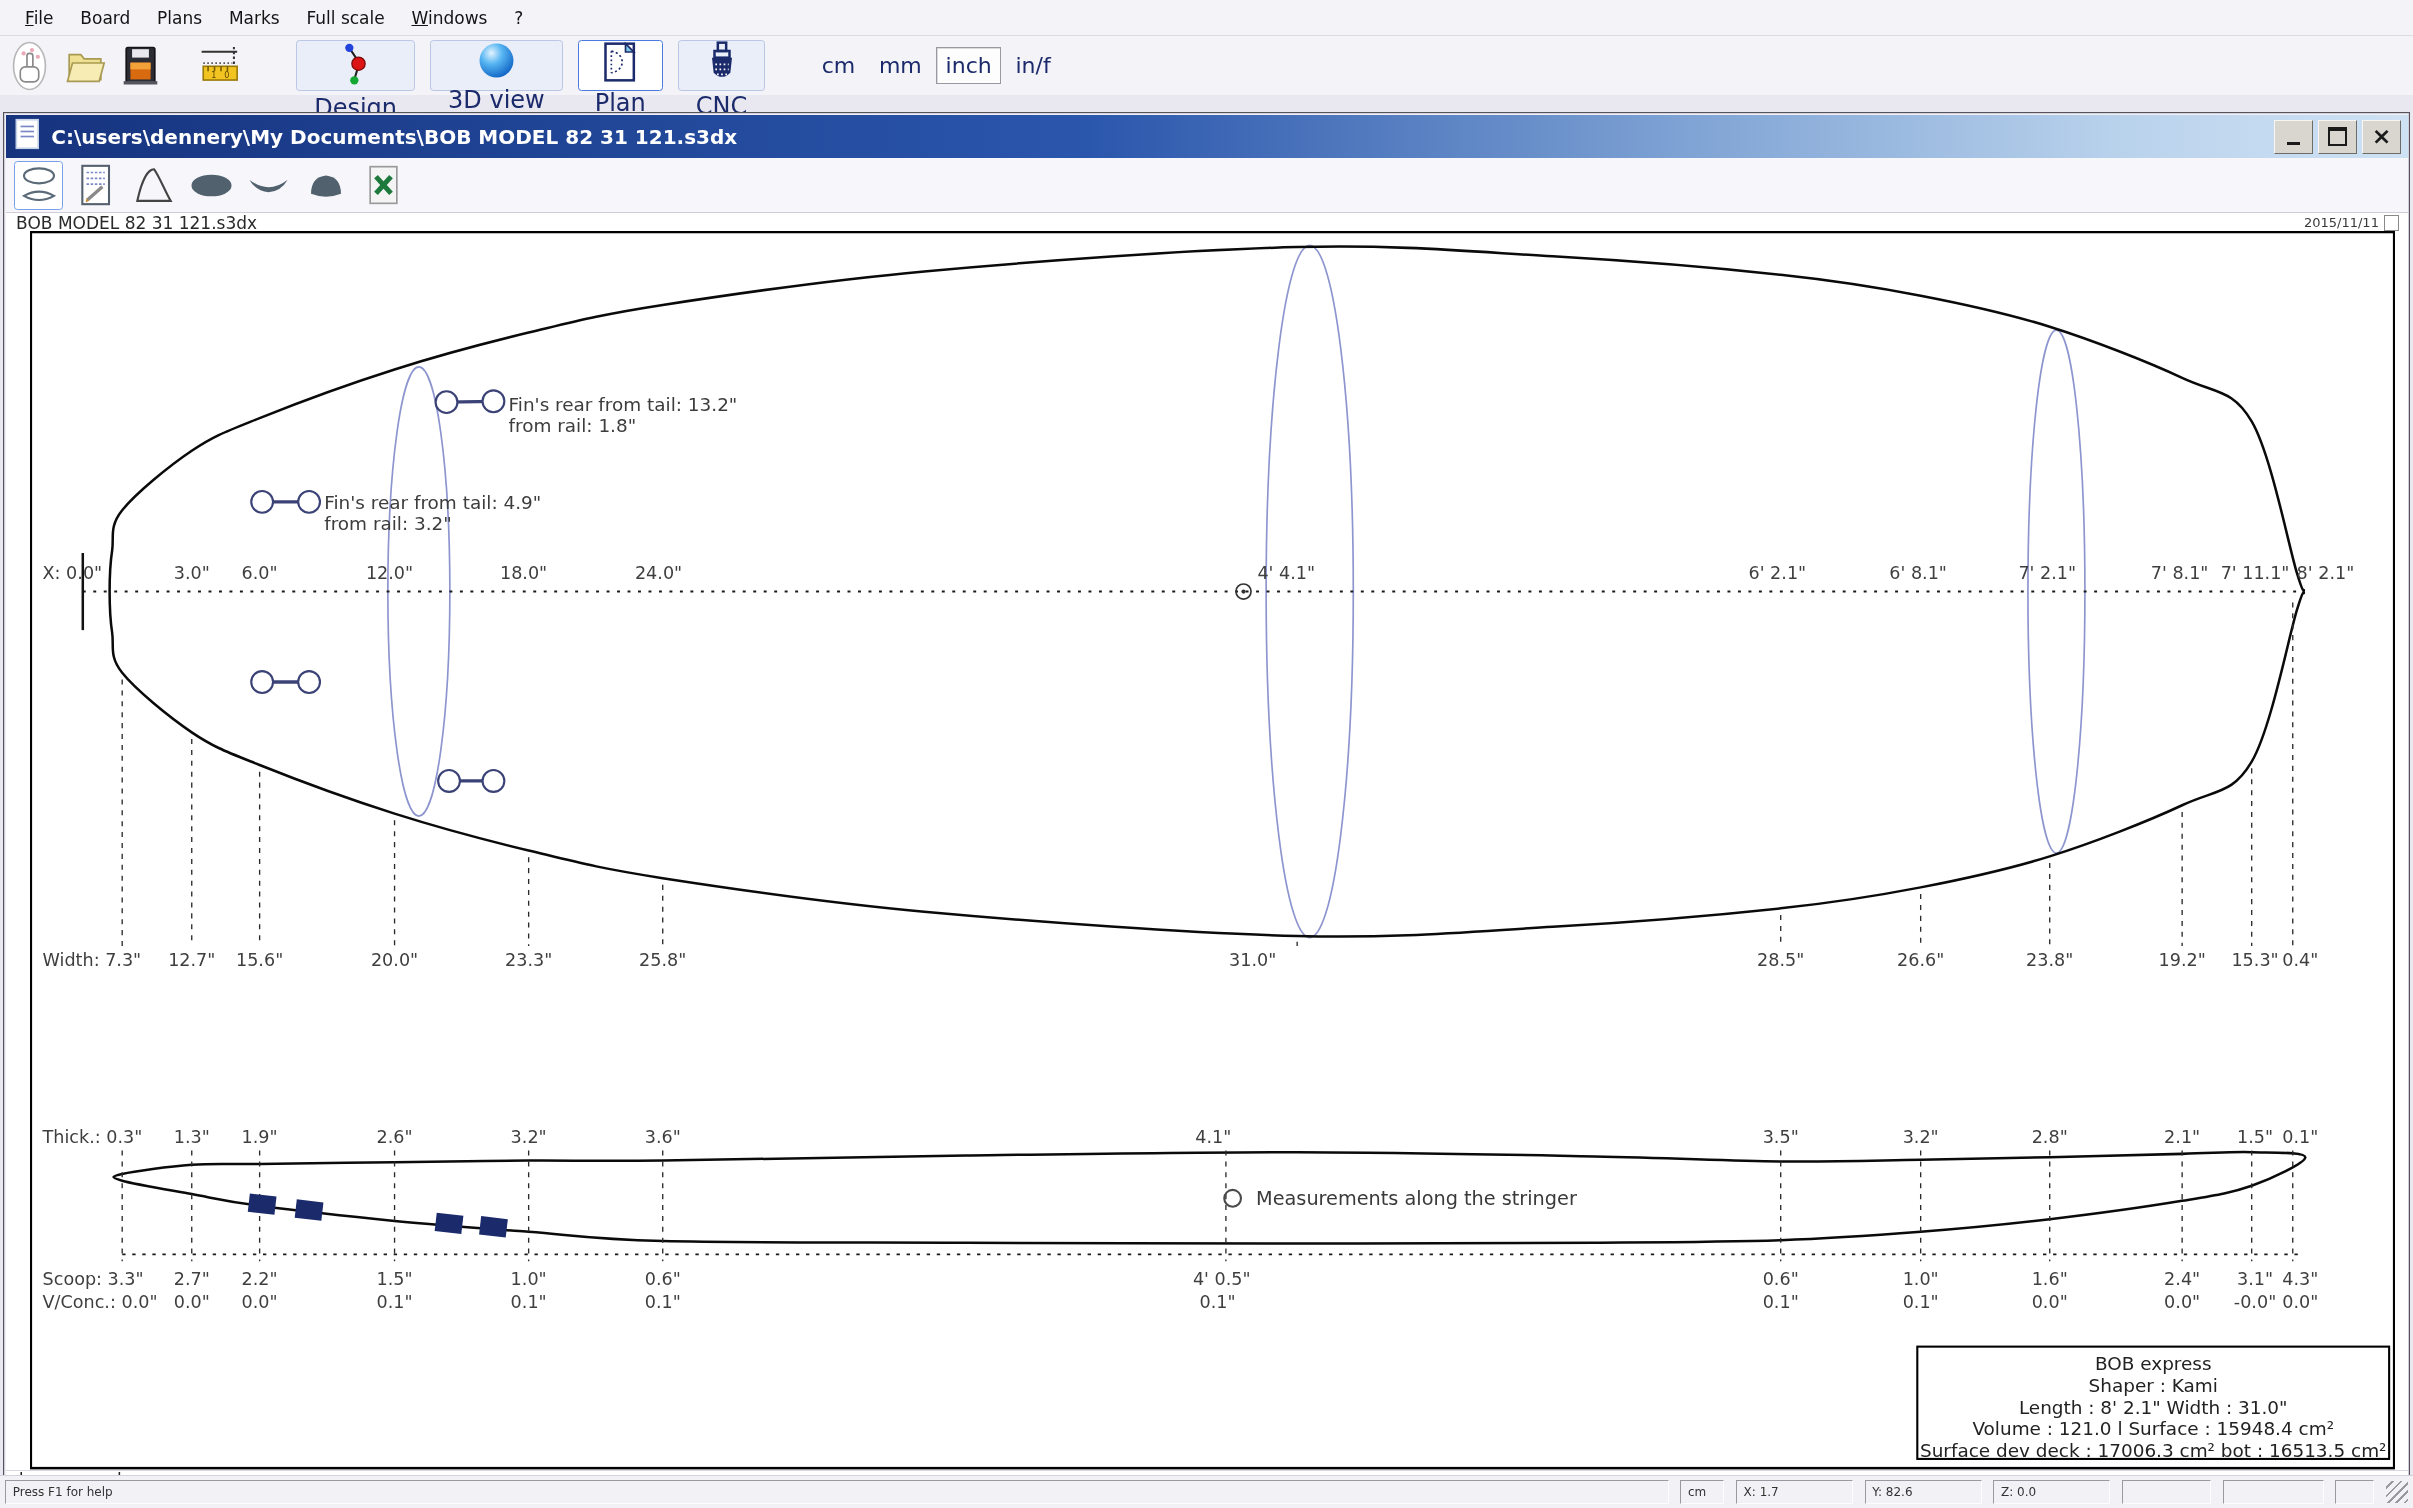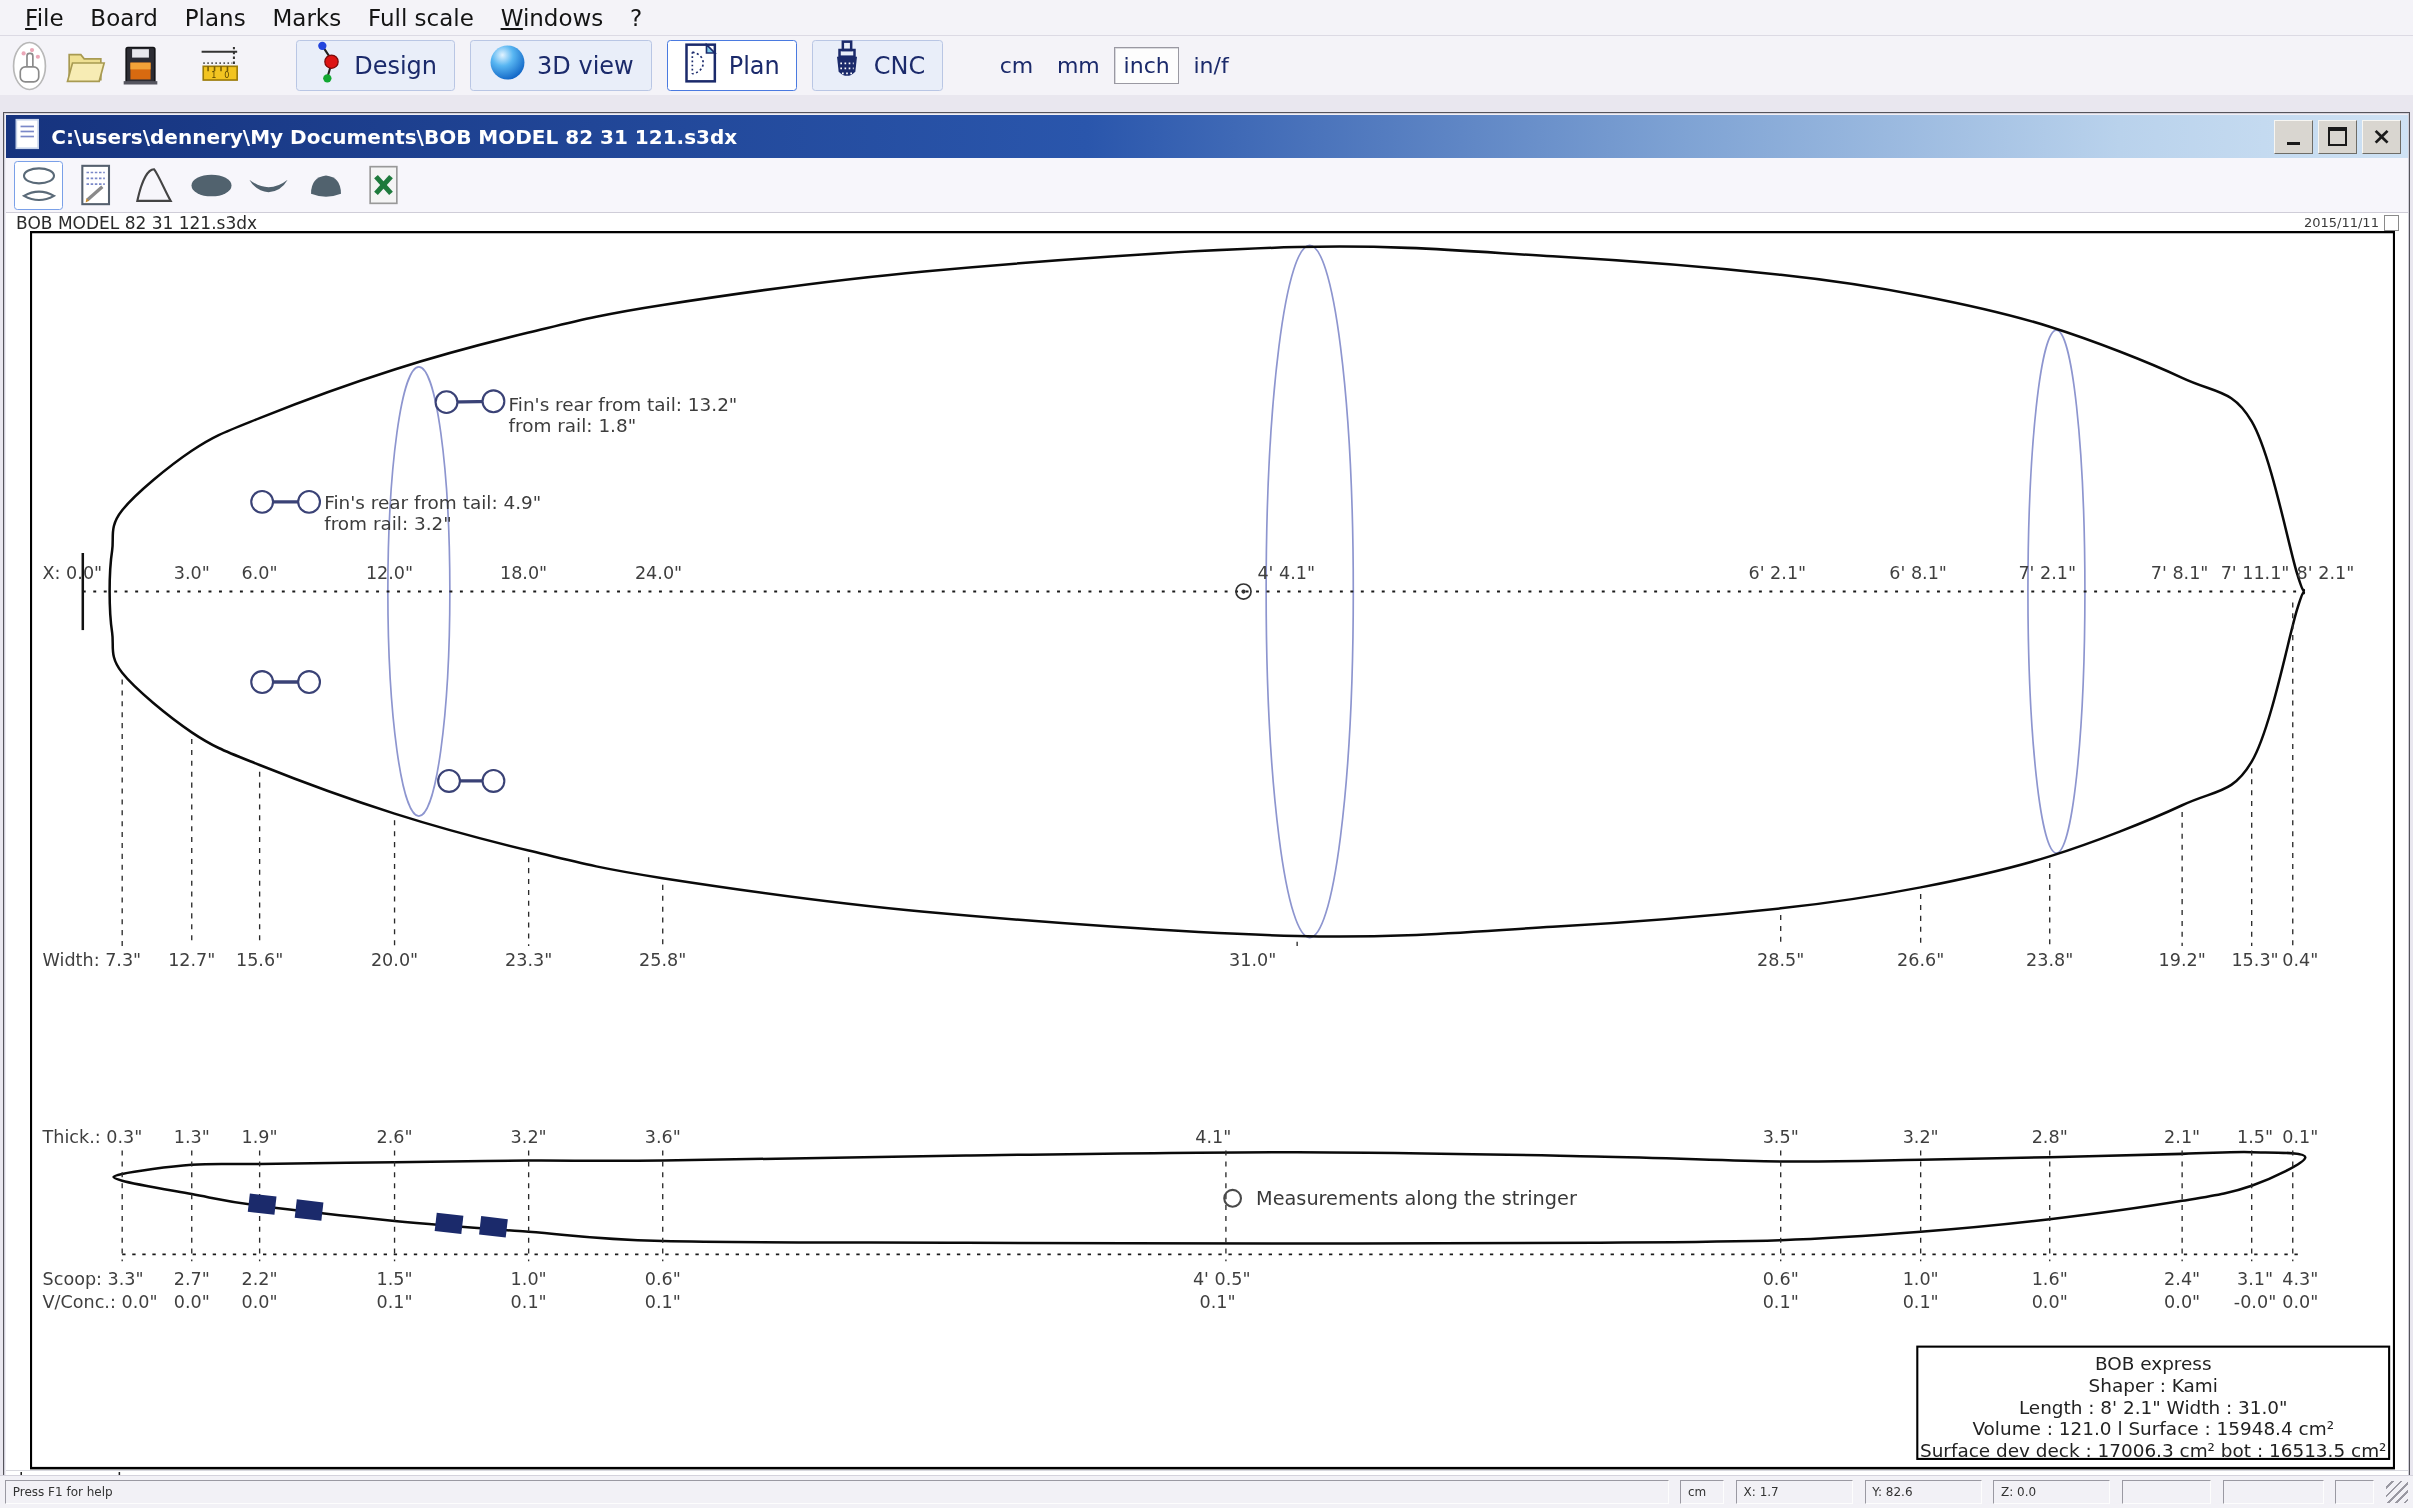--- a/index.html
+++ b/index.html
@@ -2,33 +2,33 @@
 <html style="font-size:13.4px"><head>
 <meta charset="utf-8">
 <style>
   html,body{margin:0;padding:0;background:#dcdae2;}
   #app{position:relative;width:2413px;height:1508px;background:#e9e7ef;overflow:hidden;
        font-family:"DejaVu Sans",sans-serif;-webkit-font-smoothing:antialiased;}
 
   
   .menubar{position:absolute;top:0;left:0;right:0;height:35px;background:#f4f3f8;
            border-bottom:0.8px solid #dcdae4;display:flex;align-items:center;padding-left:11.7px;
-           font-size:23px;color:#141414;}
+           font-size:17px;color:#141414;}
   .menu-item{padding:1.7px 13.4px;cursor:default;}
   .menu-item u{text-decoration:underline;}
 
   
   .toolbar{position:absolute;top:36px;left:0;right:0;height:59px;background:#f4f3f8;
            display:flex;align-items:center;}
   .tool-icons{display:flex;align-items:center;margin-left:8.4px;}
   .tool-icon{width:42px;height:52px;display:flex;align-items:center;justify-content:center;}
   .tool-icon.g1{margin-right:13.4px;} .tool-icon.g2{margin-right:13.4px;} .tool-icon.g3{margin-right:39px;}
   .view-buttons{display:flex;align-items:center;margin-left:54px;gap:15px;}
-  .vbtn{display:flex;align-items:center;gap:10px;height:49px;padding:0 17px;background:#e9eef9;
-        border:0.8px solid #b9c6e4;border-radius:3.4px;font-size:24px;color:#1b2a6b;cursor:default;}
+  .vbtn{display:flex;align-items:center;height:49px;padding:0 17px;background:#e9eef9;
+        border:0.8px solid #b9c6e4;border-radius:3.4px;font-size:24px;color:#1b2a6b;cursor:default;flex-direction:column;}
   .vbtn.active{background:#ffffff;border:1.7px solid #4a7ae0;padding:0 16px;}
   .units{display:flex;align-items:center;margin-left:47px;gap:5px;}
   .unit{font-size:22px;color:#1b2a6b;padding:5px 8.4px;border:0.8px solid transparent;}
   .unit.selected{background:#fdfdfd;border:0.8px solid #9a99a2;box-shadow:inset 0.8px 0.8px 0 #cfcfd6;}
 
   
   .docwin{position:absolute;top:112px;left:3.4px;width:2405px;height:1378px;background:#f0eff5;
           border:0.8px solid #55545c;box-shadow:inset 0 0 0 0.8px #c9c7d1;}
   .titlebar{position:absolute;top:1.7px;left:1.7px;right:1.7px;height:44px;display:flex;align-items:center;
             padding:0 6.7px;gap:10px;color:#fff;font-weight:bold;font-size:20px;

